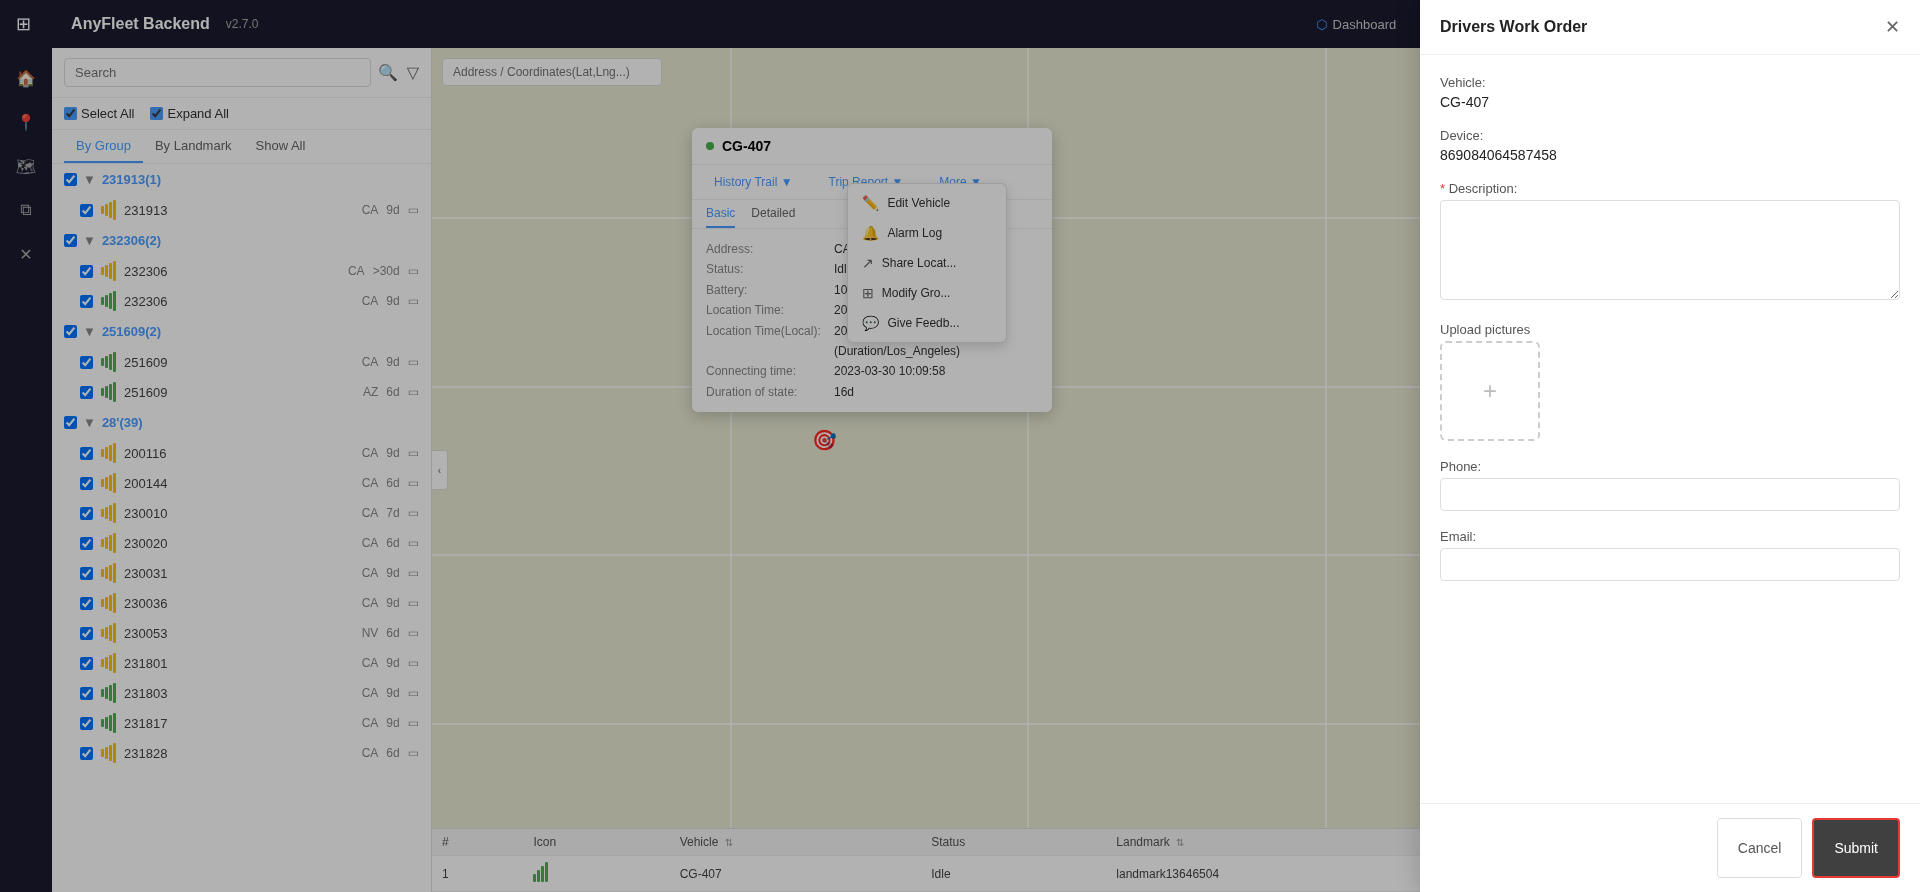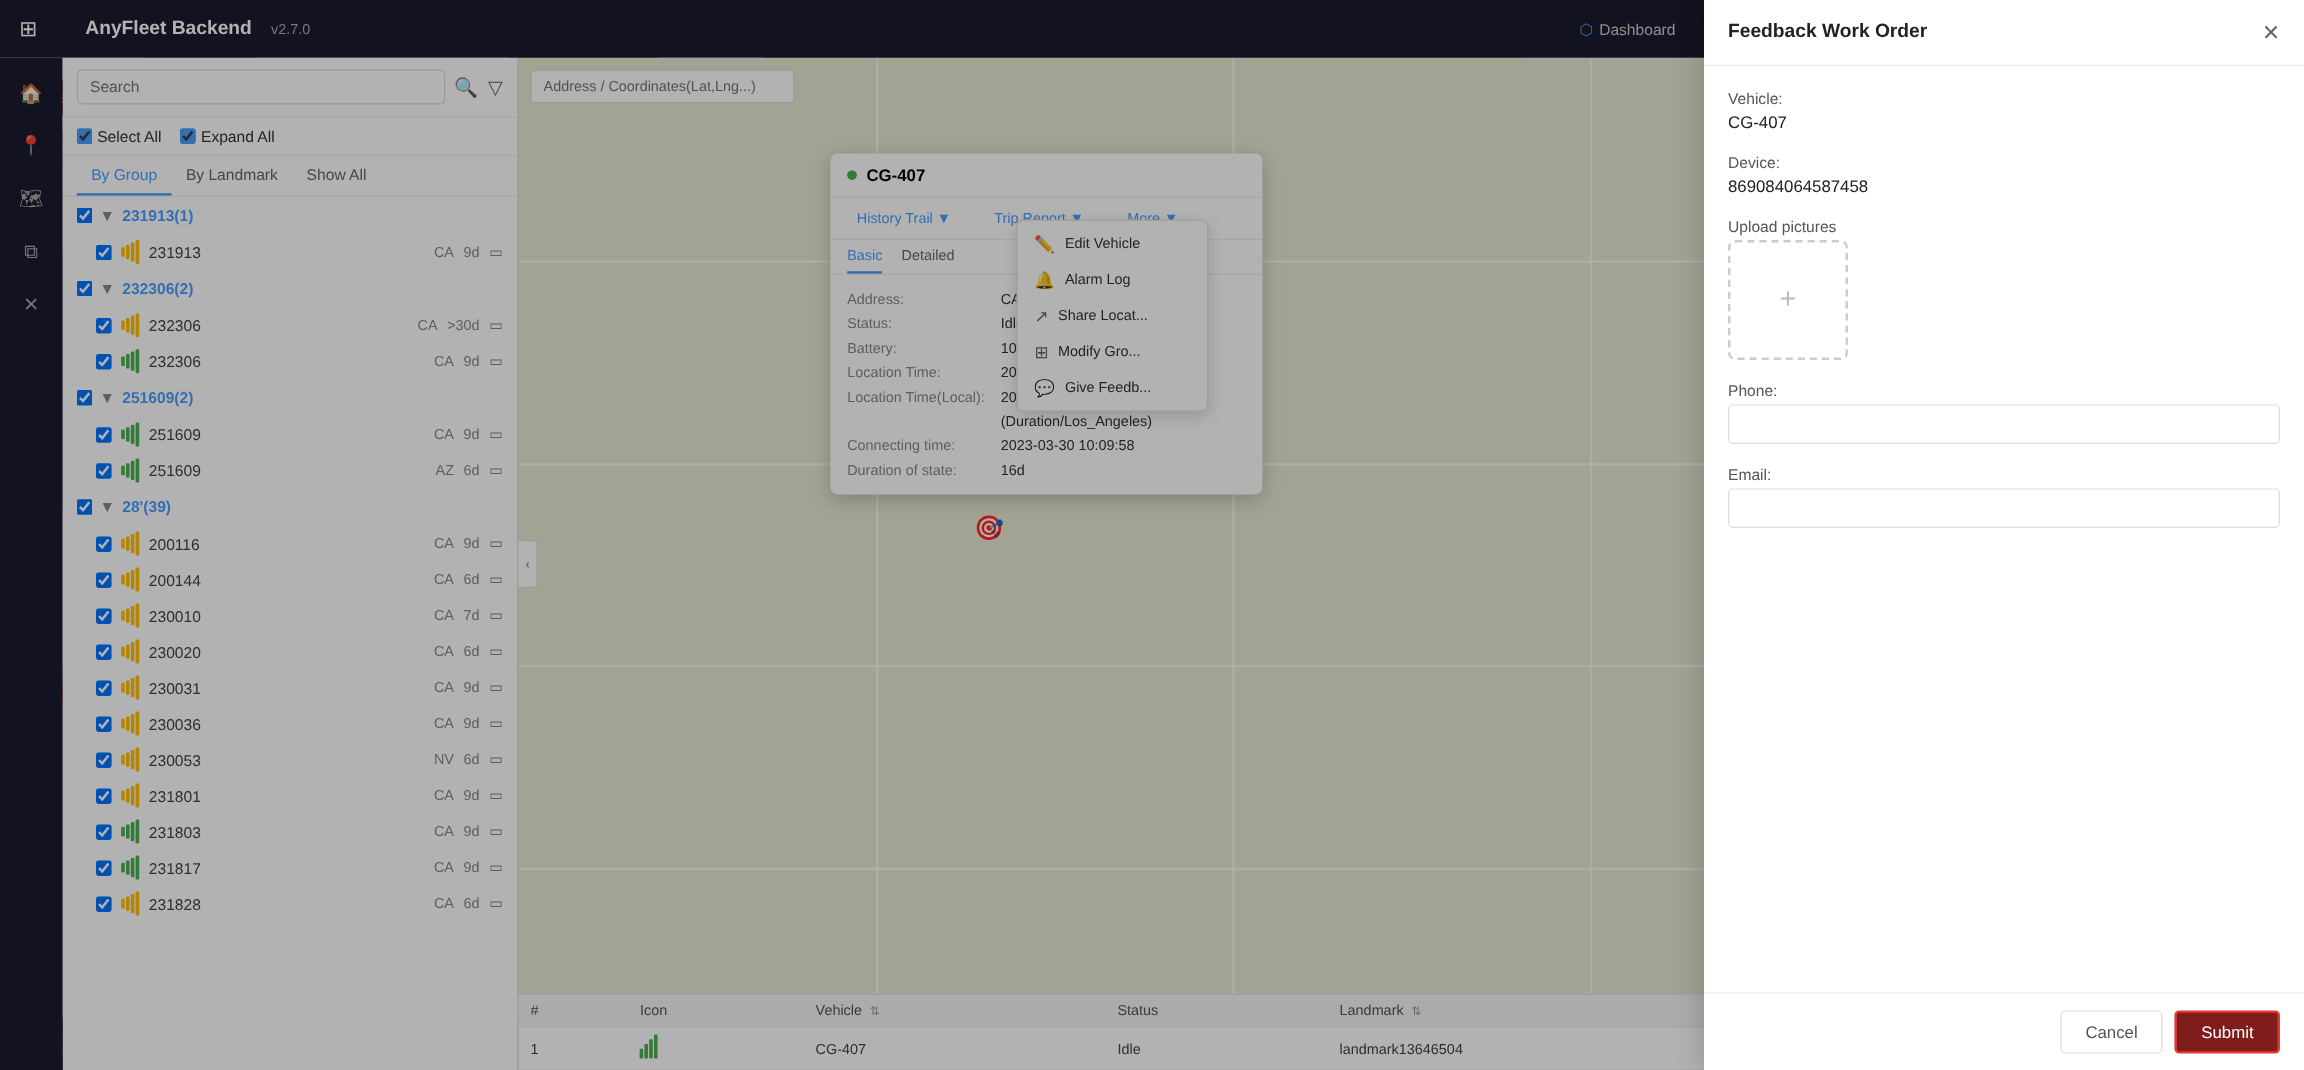--- a/index.html
+++ b/index.html
@@ -490,24 +490,24 @@
     .btn-cancel {
       padding: 8px 20px;
       border: 1px solid #ddd;
       border-radius: 4px;
       background: white;
       color: #555;
       font-size: 14px;
       cursor: pointer;
     }
     .btn-submit {
-      padding: 8px 20px;
+      padding: 20px 20px;
       border: 2px solid #e53935;
       border-radius: 4px;
-      background: #7f1d1d;
+      background: #404040;
       color: white;
       font-size: 14px;
       cursor: pointer;
       font-weight: 500;
     }
 
     
     .map-location-icon {
       position: absolute;
       top: 380px;
@@ -961,33 +961,40 @@
         </tbody>
       </table>
     </div>
   </div>
 </div>
 
 <div class="modal-overlay"></div>
 
 <div class="modal">
   <div class="modal-header">
-    <span class="modal-title">Feedback Work Order</span>
+    <span class="modal-title">Drivers Work Order</span>
     <button class="modal-close">✕</button>
   </div>
   <div class="modal-body">
     <div class="field-group">
       <div class="field-label">Vehicle:</div>
       <div class="field-value">CG-407</div>
     </div>
     <div class="field-group">
       <div class="field-label">Device:</div>
       <div class="field-value">869084064587458</div>
     </div>
     <div class="field-group">
+      <div class="field-label">
+        <span style="color:#e53935">* </span>
+        <span>Description:</span>
+      </div>
+      <textarea class="field-textarea" style=""></textarea>
+    </div>
+    <div class="field-group">
       <div class="field-label">Upload pictures</div>
       <div class="upload-area">+</div>
     </div>
     <div class="field-group">
       <div class="field-label">Phone:</div>
       <input class="field-input" type="text" style="">
     </div>
     <div class="field-group">
       <div class="field-label">Email:</div>
       <input class="field-input" type="email" style="">

